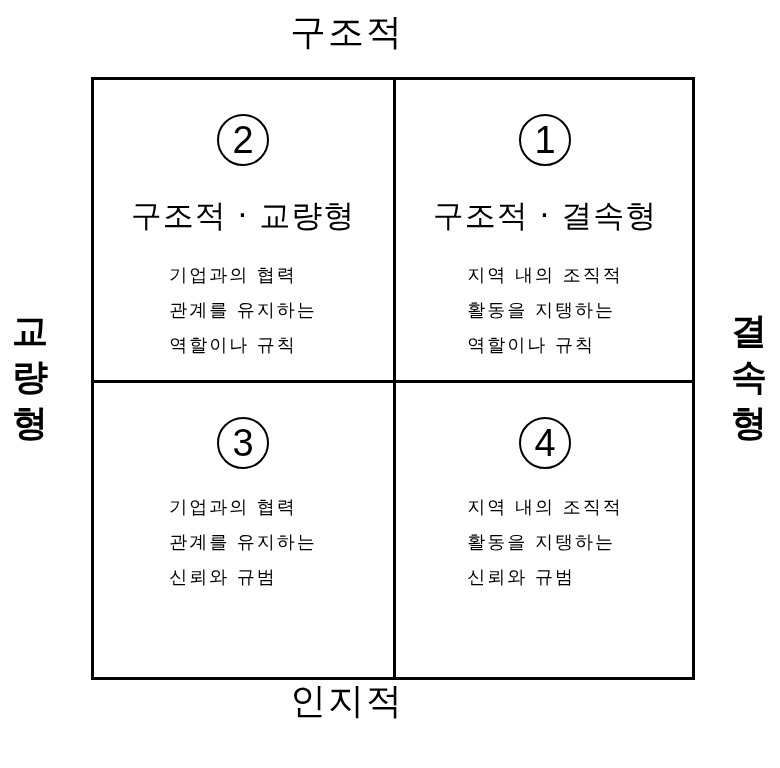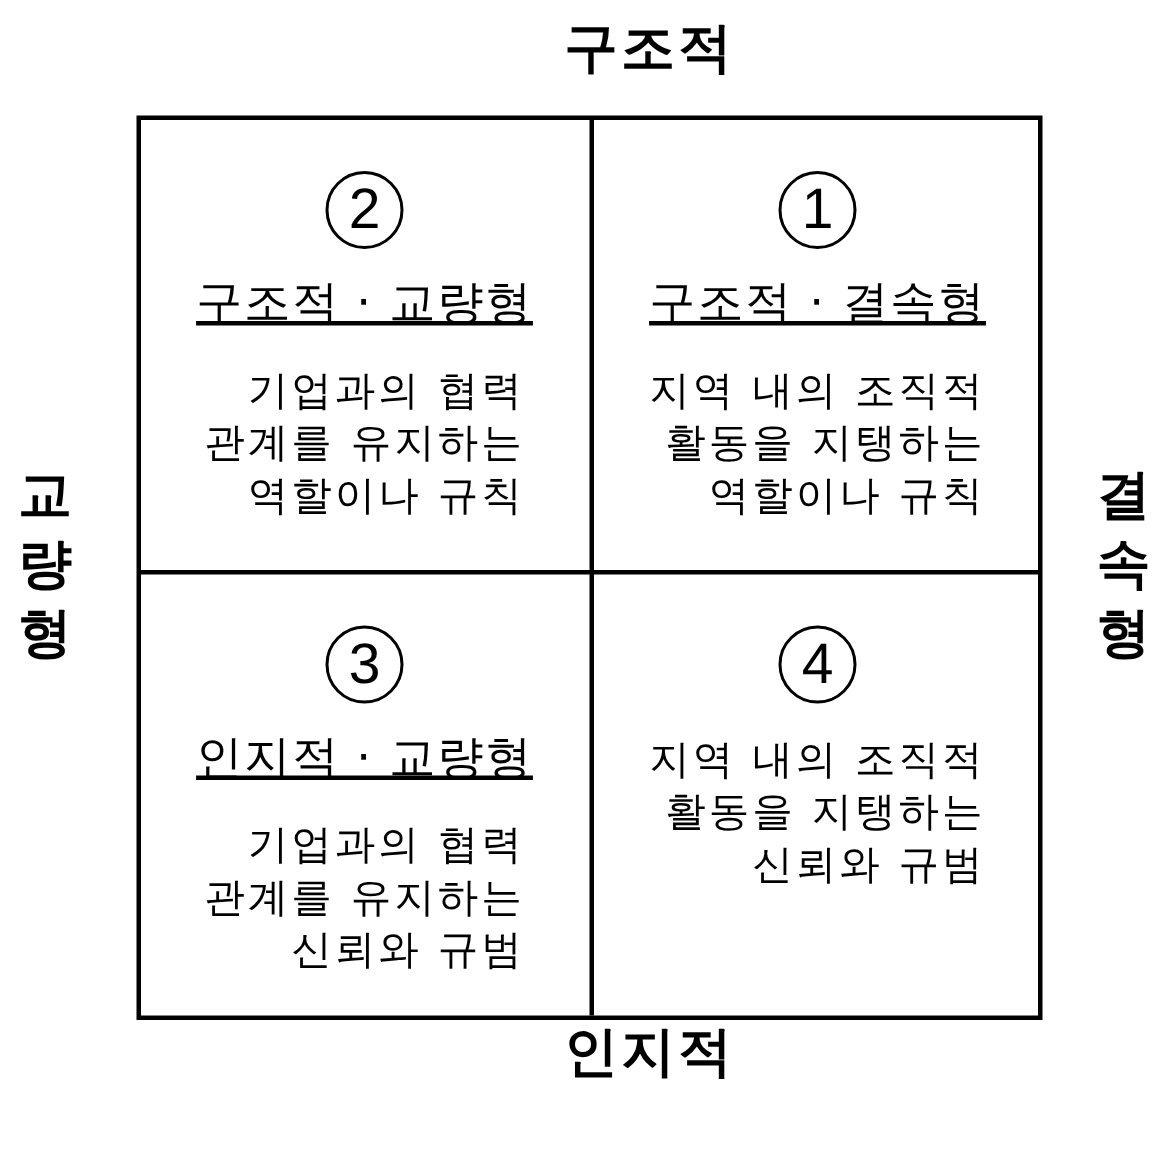--- a/index.html
+++ b/index.html
@@ -1,38 +1,38 @@
 <!DOCTYPE html>
 <html><head>
   <meta charset="utf-8">
   <style>
     html, body { margin: 0; padding: 0; background: #ffffff; }
     body { width: 780px; height: 768px; position: relative; overflow: hidden;
            font-family: "DejaVu Sans", "Liberation Sans", sans-serif; color: #000; }
-    .axis-label { position: absolute; font-size: 36px; font-weight: bold; text-align: right; letter-spacing: 2px; }
+    .axis-label { position: absolute; font-size: 36px; font-weight: normal; text-align: left; letter-spacing: 2px; }
     .axis-top { left: 290px; top: 8px; width: 200px; }
     .axis-bottom { left: 290px; top: 677px; width: 200px; }
     .axis-vert { position: absolute; font-size: 36px; font-weight: bold; width: 50px; text-align: center;
                  display: flex; flex-direction: column; align-items: center; line-height: 46px; }
     .axis-left { left: 5px; top: 308px; }
     .axis-right { left: 724px; top: 308px; }
     .grid { position: absolute; left: 91px; top: 77px; width: 604px; height: 603px;
             border: 3px solid #000; box-sizing: border-box; }
     .vline { position: absolute; left: 299px; top: 0; width: 3px; height: 100%; background: #000; }
     .hline { position: absolute; top: 300px; left: 0; height: 3px; width: 100%; background: #000; }
     .quad { position: absolute; width: 298px; height: 298px; display: flex; flex-direction: column; align-items: center; }
     .q2 { left: 0; top: 0; }
     .q1 { left: 302px; top: 0; }
     .q3 { left: 0; top: 303px; }
     .q4 { left: 302px; top: 303px; }
     .num { margin-top: 34px; width: 52px; height: 52px; border: 2px solid #000; border-radius: 50%;
            box-sizing: border-box; display: flex; align-items: center; justify-content: center;
            font-size: 38px; line-height: 1; font-family: "Liberation Sans", "DejaVu Sans", sans-serif; }
-    .title { margin-top: 15px; font-size: 31px; letter-spacing: 1px; white-space: nowrap; text-decoration: underline; }
-    .desc { margin-top: 20px; font-size: 27px; line-height: 35px; text-align: right; letter-spacing: 2px; }
+    .title { margin-top: 29px; font-size: 31px; letter-spacing: 1px; white-space: nowrap; }
+    .desc { margin-top: 20px; font-size: 18px; line-height: 35px; text-align: left; letter-spacing: 2px; }
     .desc div { white-space: nowrap; }
   </style>
 </head>
 <body>
 
 <div class="axis-label axis-top">구조적</div>
 
 <div class="axis-vert axis-left">
   <span>교</span>
   <span>량</span>
@@ -64,21 +64,20 @@
     <div class="title">구조적 · 결속형</div>
     <div class="desc">
       <div>지역 내의 조직적</div>
       <div>활동을 지탱하는</div>
       <div>역할이나 규칙</div>
     </div>
   </div>
 
   <div class="quad q3">
     <div class="num">3</div>
-    <div class="title">인지적 · 교량형</div>
     <div class="desc">
       <div>기업과의 협력</div>
       <div>관계를 유지하는</div>
       <div>신뢰와 규범</div>
     </div>
   </div>
 
   <div class="quad q4">
     <div class="num">4</div>
     <div class="desc">

